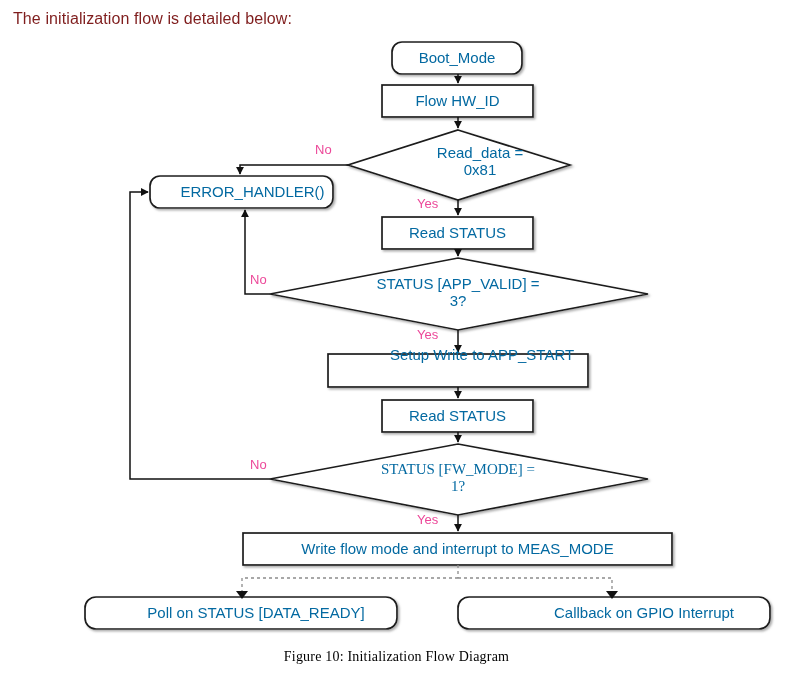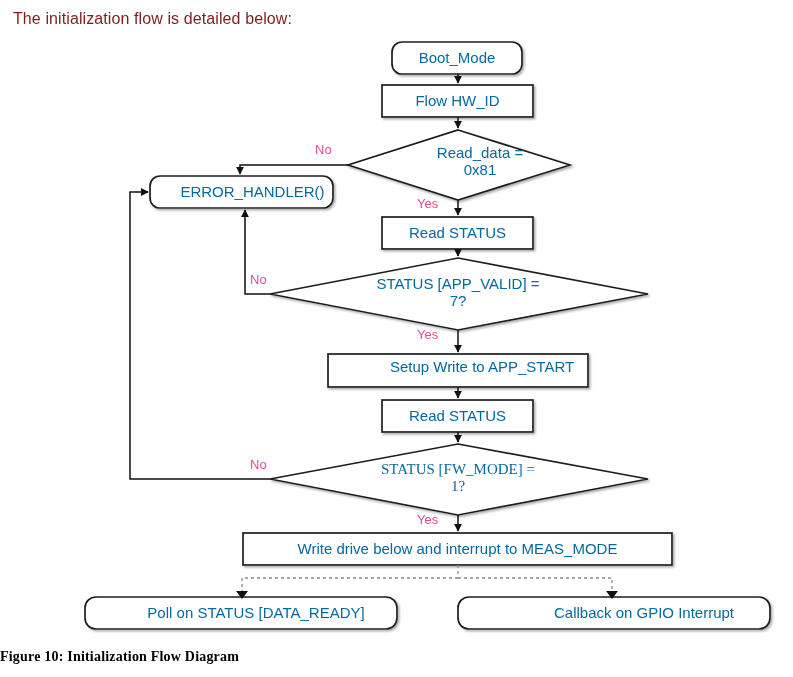--- a/index.html
+++ b/index.html
@@ -47,23 +47,23 @@
     position: absolute;
     font-size: 13px;
     color: #ec4899;
     white-space: nowrap;
   }
   #figure-caption {
     position: absolute;
     left: 0;
     top: 649px;
     width: 793px;
-    text-align: left;
+    text-align: center;
     font-family: "Liberation Serif", serif;
-    font-weight: bold;
+    font-weight: normal;
     font-size: 14px;
     color: #000000;
     letter-spacing: 0.2px;
   }
 </style>
 </head>
 <body>
 
 <div id="intro-text">The initialization flow is detailed below:</div>
 
@@ -147,30 +147,30 @@
 <div class="node-label" style="left:382px; top:85px; width:151px; height:32px;">Flow HW_ID</div>
 
 <div class="node-label" style="left:400px; top:138px; width:160px; height:46px;">Read_data =
 0x81</div>
 
 <div class="node-label" style="left:150px; top:176px; width:183px; height:32px;margin-left:11px;">ERROR_HANDLER()</div>
 
 <div class="node-label" style="left:382px; top:217px; width:151px; height:32px;">Read STATUS</div>
 
 <div class="node-label" style="left:328px; top:269px; width:260px; height:46px;">STATUS [APP_VALID] =
-7?</div>
+3?</div>
 
-<div class="node-label" style="left:328px; top:350px; width:308px; height:33px;">Setup Write to APP_START</div>
+<div class="node-label" style="left:328px; top:338px; width:308px; height:33px;">Setup Write to APP_START</div>
 
 <div class="node-label" style="left:382px; top:400px; width:151px; height:32px;">Read STATUS</div>
 
 <div class="node-label" style="left:328px; top:455px; width:260px; height:46px;font-family:Liberation Serif, serif;">STATUS [FW_MODE] =
 1?</div>
 
-<div class="node-label" style="left:243px; top:533px; width:429px; height:32px;">Write drive below and interrupt to MEAS_MODE</div>
+<div class="node-label" style="left:243px; top:533px; width:429px; height:32px;">Write flow mode and interrupt to MEAS_MODE</div>
 
 <div class="node-label" style="left:85px; top:597px; width:312px; height:32px;margin-left:15px;">Poll on STATUS [DATA_READY]</div>
 
 <div class="node-label" style="left:458px; top:597px; width:312px; height:32px;padding-left:30px;">Callback on GPIO Interrupt</div>
 
 <div class="edge-label" style="left:315px; top:142px;">No</div>
 
 <div class="edge-label" style="left:417px; top:196px;">Yes</div>
 
 <div class="edge-label" style="left:250px; top:272px;">No</div>

